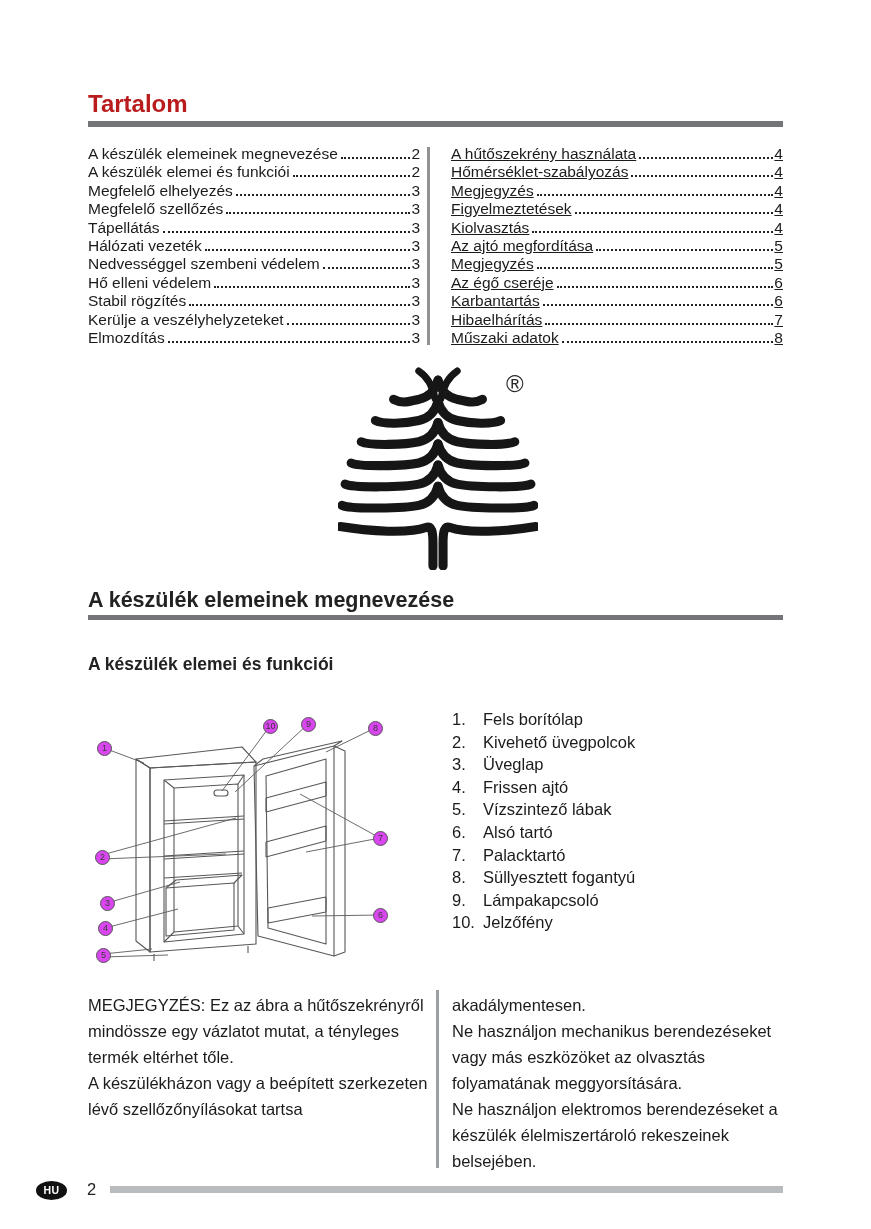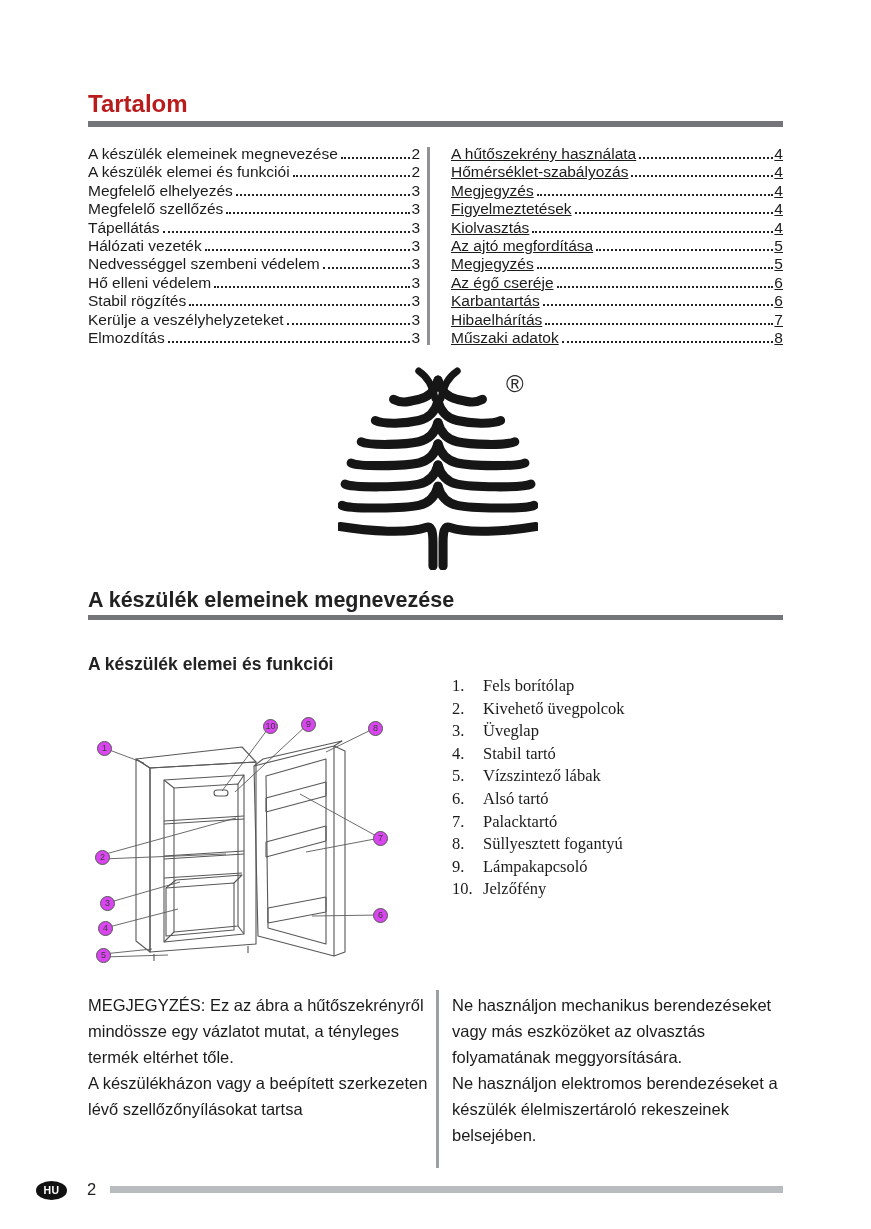--- a/index.html
+++ b/index.html
@@ -28,21 +28,21 @@
   #rule2{top:615px; height:5px;}
   .h3{position:absolute; left:88px; top:654px; font-size:17.5px; font-weight:bold; color:#222;}
   
   .diagram{position:absolute; left:88px; top:706px; width:352px; height:268px;}
   .diagram svg{position:absolute; left:0; top:0;}
   .callout{
     position:absolute; width:13px; height:13px; border:1.2px solid #565656; border-radius:50%;
     background:#d946ef; font-size:9px; line-height:13px; text-align:center; color:#3a3a3a;
   }
   
-  .parts{position:absolute; left:452px; top:675px; margin:0; padding:0; list-style:none;font-family:Liberation Serif, serif;}
+  .parts{position:absolute; left:452px; top:708px; margin:0; padding:0; list-style:none;}
   .parts li{font-size:16.5px; line-height:22.6px; white-space:nowrap;}
   .parts .num{display:inline-block; min-width:31px;}
   
   .notes-left{position:absolute; left:88px; top:992px; width:356px;}
   .notes-left p{margin:0; font-size:16.5px; line-height:26px;}
   .warn-title{margin:0; padding-top:14px; padding-bottom:6px; font-size:17px; font-weight:bold;}
   .notes-divider{position:absolute; left:436px; top:990px; width:2.5px; height:178px; background:#9da0a2;}
   .notes-right{position:absolute; left:452px; top:992px; width:335px;}
   .notes-right p{margin:0; font-size:16.5px; line-height:26px;}
   
@@ -293,21 +293,21 @@
 
       <li>
         <span class="num">2.</span><span>Kivehető üvegpolcok</span>
       </li>
 
       <li>
         <span class="num">3.</span><span>Üveglap</span>
       </li>
 
       <li>
-        <span class="num">4.</span><span>Stabil tartó</span>
+        <span class="num">4.</span><span>Frissen ajtó</span>
       </li>
 
       <li>
         <span class="num">5.</span><span>Vízszintező lábak</span>
       </li>
 
       <li>
         <span class="num">6.</span><span>Alsó tartó</span>
       </li>
 
@@ -330,20 +330,21 @@
 
   <div class="notes-left">
     <p>MEGJEGYZÉS: Ez az ábra a hűtőszekrényről mindössze egy vázlatot mutat, a tényleges termék eltérhet tőle.</p>
     <p>A készülékházon vagy a beépített szerkezeten lévő szellőzőnyílásokat tartsa</p>
   </div>
 
   <div class="notes-divider"></div>
 
   <div class="notes-right">
 
+      <p>akadálymentesen.</p>
 
       <p>Ne használjon mechanikus berendezéseket vagy más eszközöket az olvasztás folyamatának meggyorsítására.</p>
 
       <p>Ne használjon elektromos berendezéseket a készülék élelmiszertároló rekeszeinek belsejében.</p>
     </div>
 
   <div class="footer-badge">HU</div>
   <div class="footer-page">2</div>
   <div class="footer-bar"></div>
 

